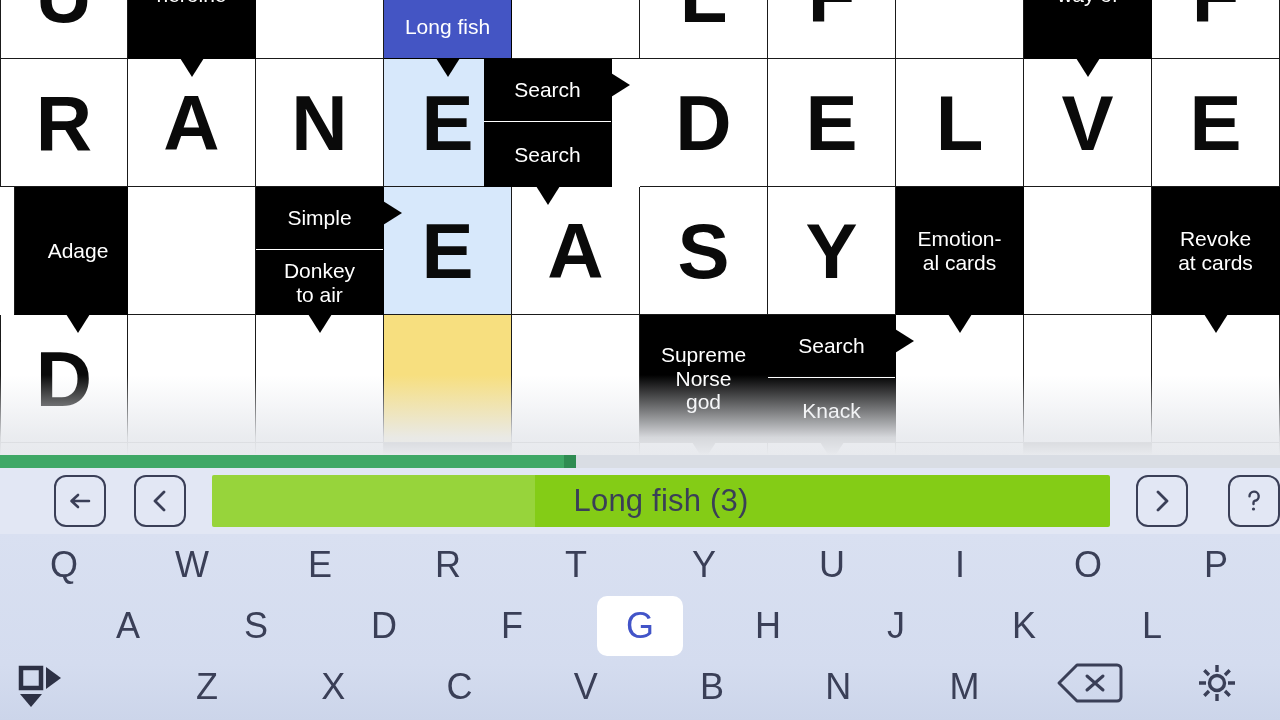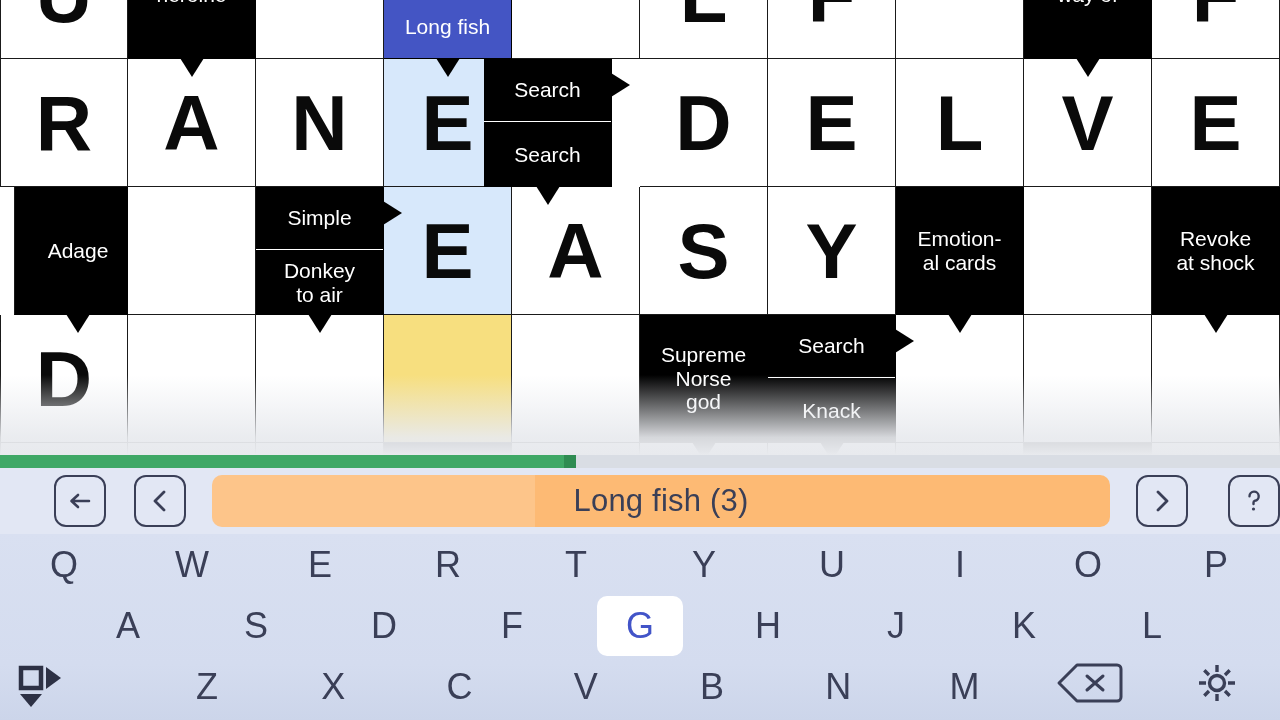--- a/index.html
+++ b/index.html
@@ -161,22 +161,22 @@
   .tb-btn svg { display: block; }
   #btn-back  { margin-left: 54px; }
   #btn-prev  { margin-left: 28px; }
   #btn-next  { margin-left: 26px; }
   #btn-help  { margin-left: 40px; }
 
   #clue-display {
     flex: 1 1 auto;
     height: 52px;
     margin: 0 0 0 26px;
-    border-radius: 10px;
-    background: #fdba74;
+    border-radius: 2px;
+    background: #84cc16;
     display: flex;
     align-items: center;
     justify-content: center;
     position: relative;
     overflow: hidden;
   }
   #clue-display .sheen {
     position: absolute; left: 0; top: 0; bottom: 0;
     width: 36%;
     background: rgba(255,255,255,0.16);
@@ -334,21 +334,21 @@
           <div class="letter">Y</div>
         </div>
         <div class="cell clue" style="left: 896px;">
           <div class="clue-text clue-single">Emotion-
 al cards</div>
           <div class="arr-down"></div>
         </div>
         <div class="cell" style="left: 1024px;"></div>
         <div class="cell clue" style="left: 1152px;">
           <div class="clue-text clue-single">Revoke
-at shock</div>
+at cards</div>
           <div class="arr-down"></div>
         </div>
       </div>
       <div class="grid-row">
         <div class="cell first" style="left: 0px;">
           <div class="letter">D</div>
           <div class="arr-right" style="left: -19px; right: auto;"></div>
         </div>
         <div class="cell" style="left: 128px;"></div>
         <div class="cell" style="left: 256px;"></div>

